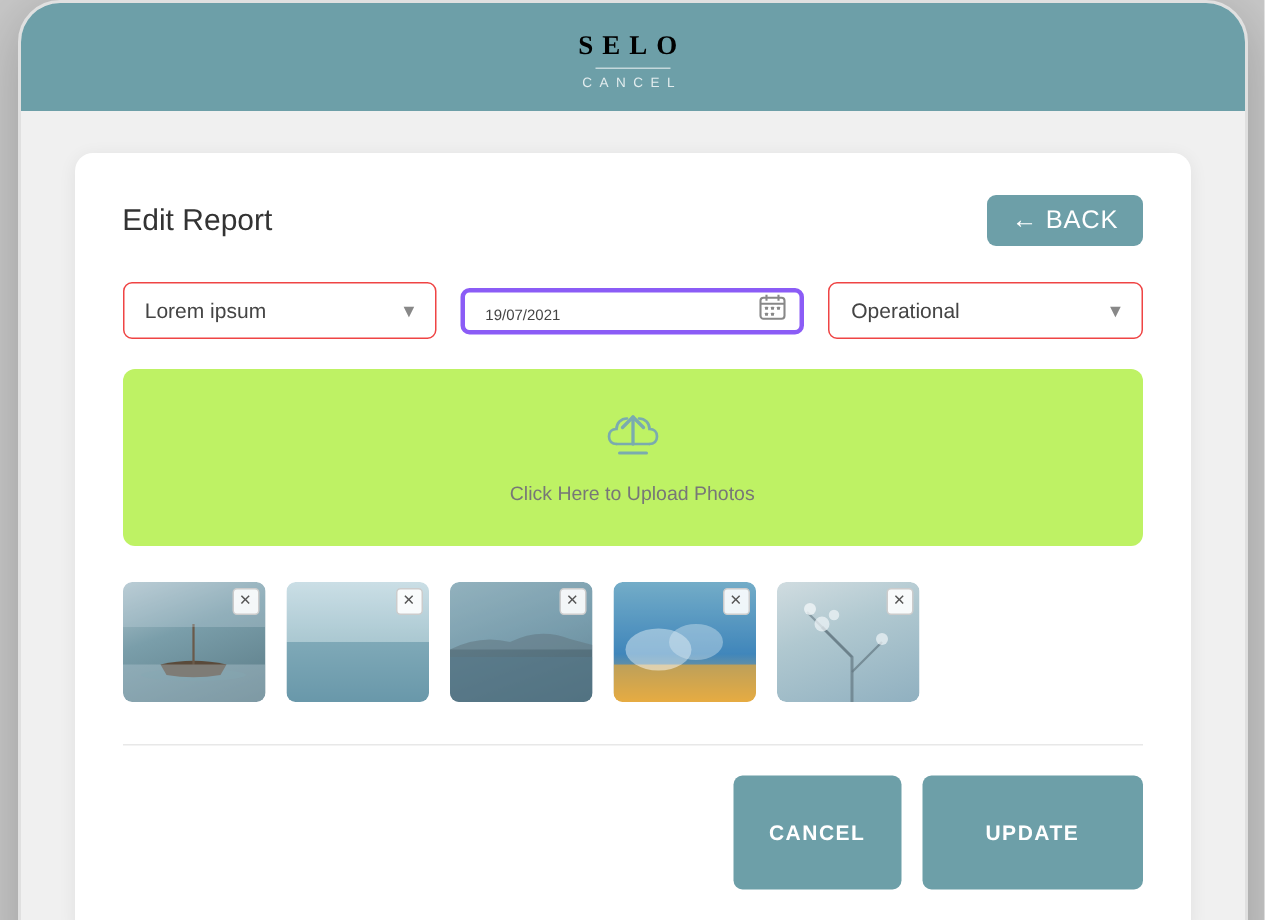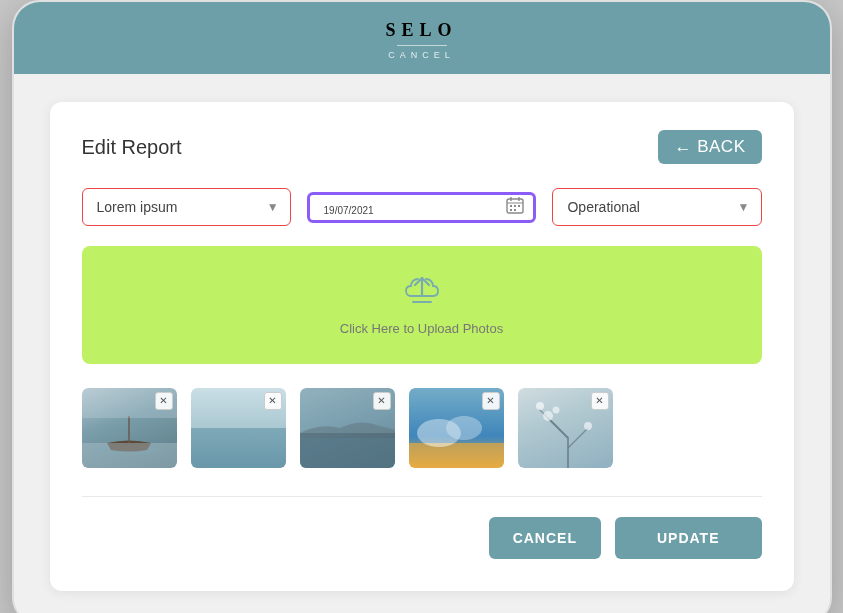--- a/index.html
+++ b/index.html
@@ -239,21 +239,21 @@
       font-weight: 600;
       letter-spacing: 1px;
       cursor: pointer;
     }
 
     .btn-update {
       background: #6d9fa8;
       color: #fff;
       border: none;
       border-radius: 6px;
-      padding: 13px 42px;
+      padding: 30px 42px;
       font-size: 14px;
       font-weight: 600;
       letter-spacing: 1px;
       cursor: pointer;
     }
 
     
     .photo-1 { background: linear-gradient(160deg, #b5c8d0 0%, #7a9eaa 40%, #5a7a85 100%); }
     .photo-2 { background: linear-gradient(180deg, #c8dce2 0%, #9abcc5 50%, #6e9aaa 100%); }
     .photo-3 { background: linear-gradient(160deg, #8aaab5 0%, #6a90a0 50%, #4a7080 100%); }

